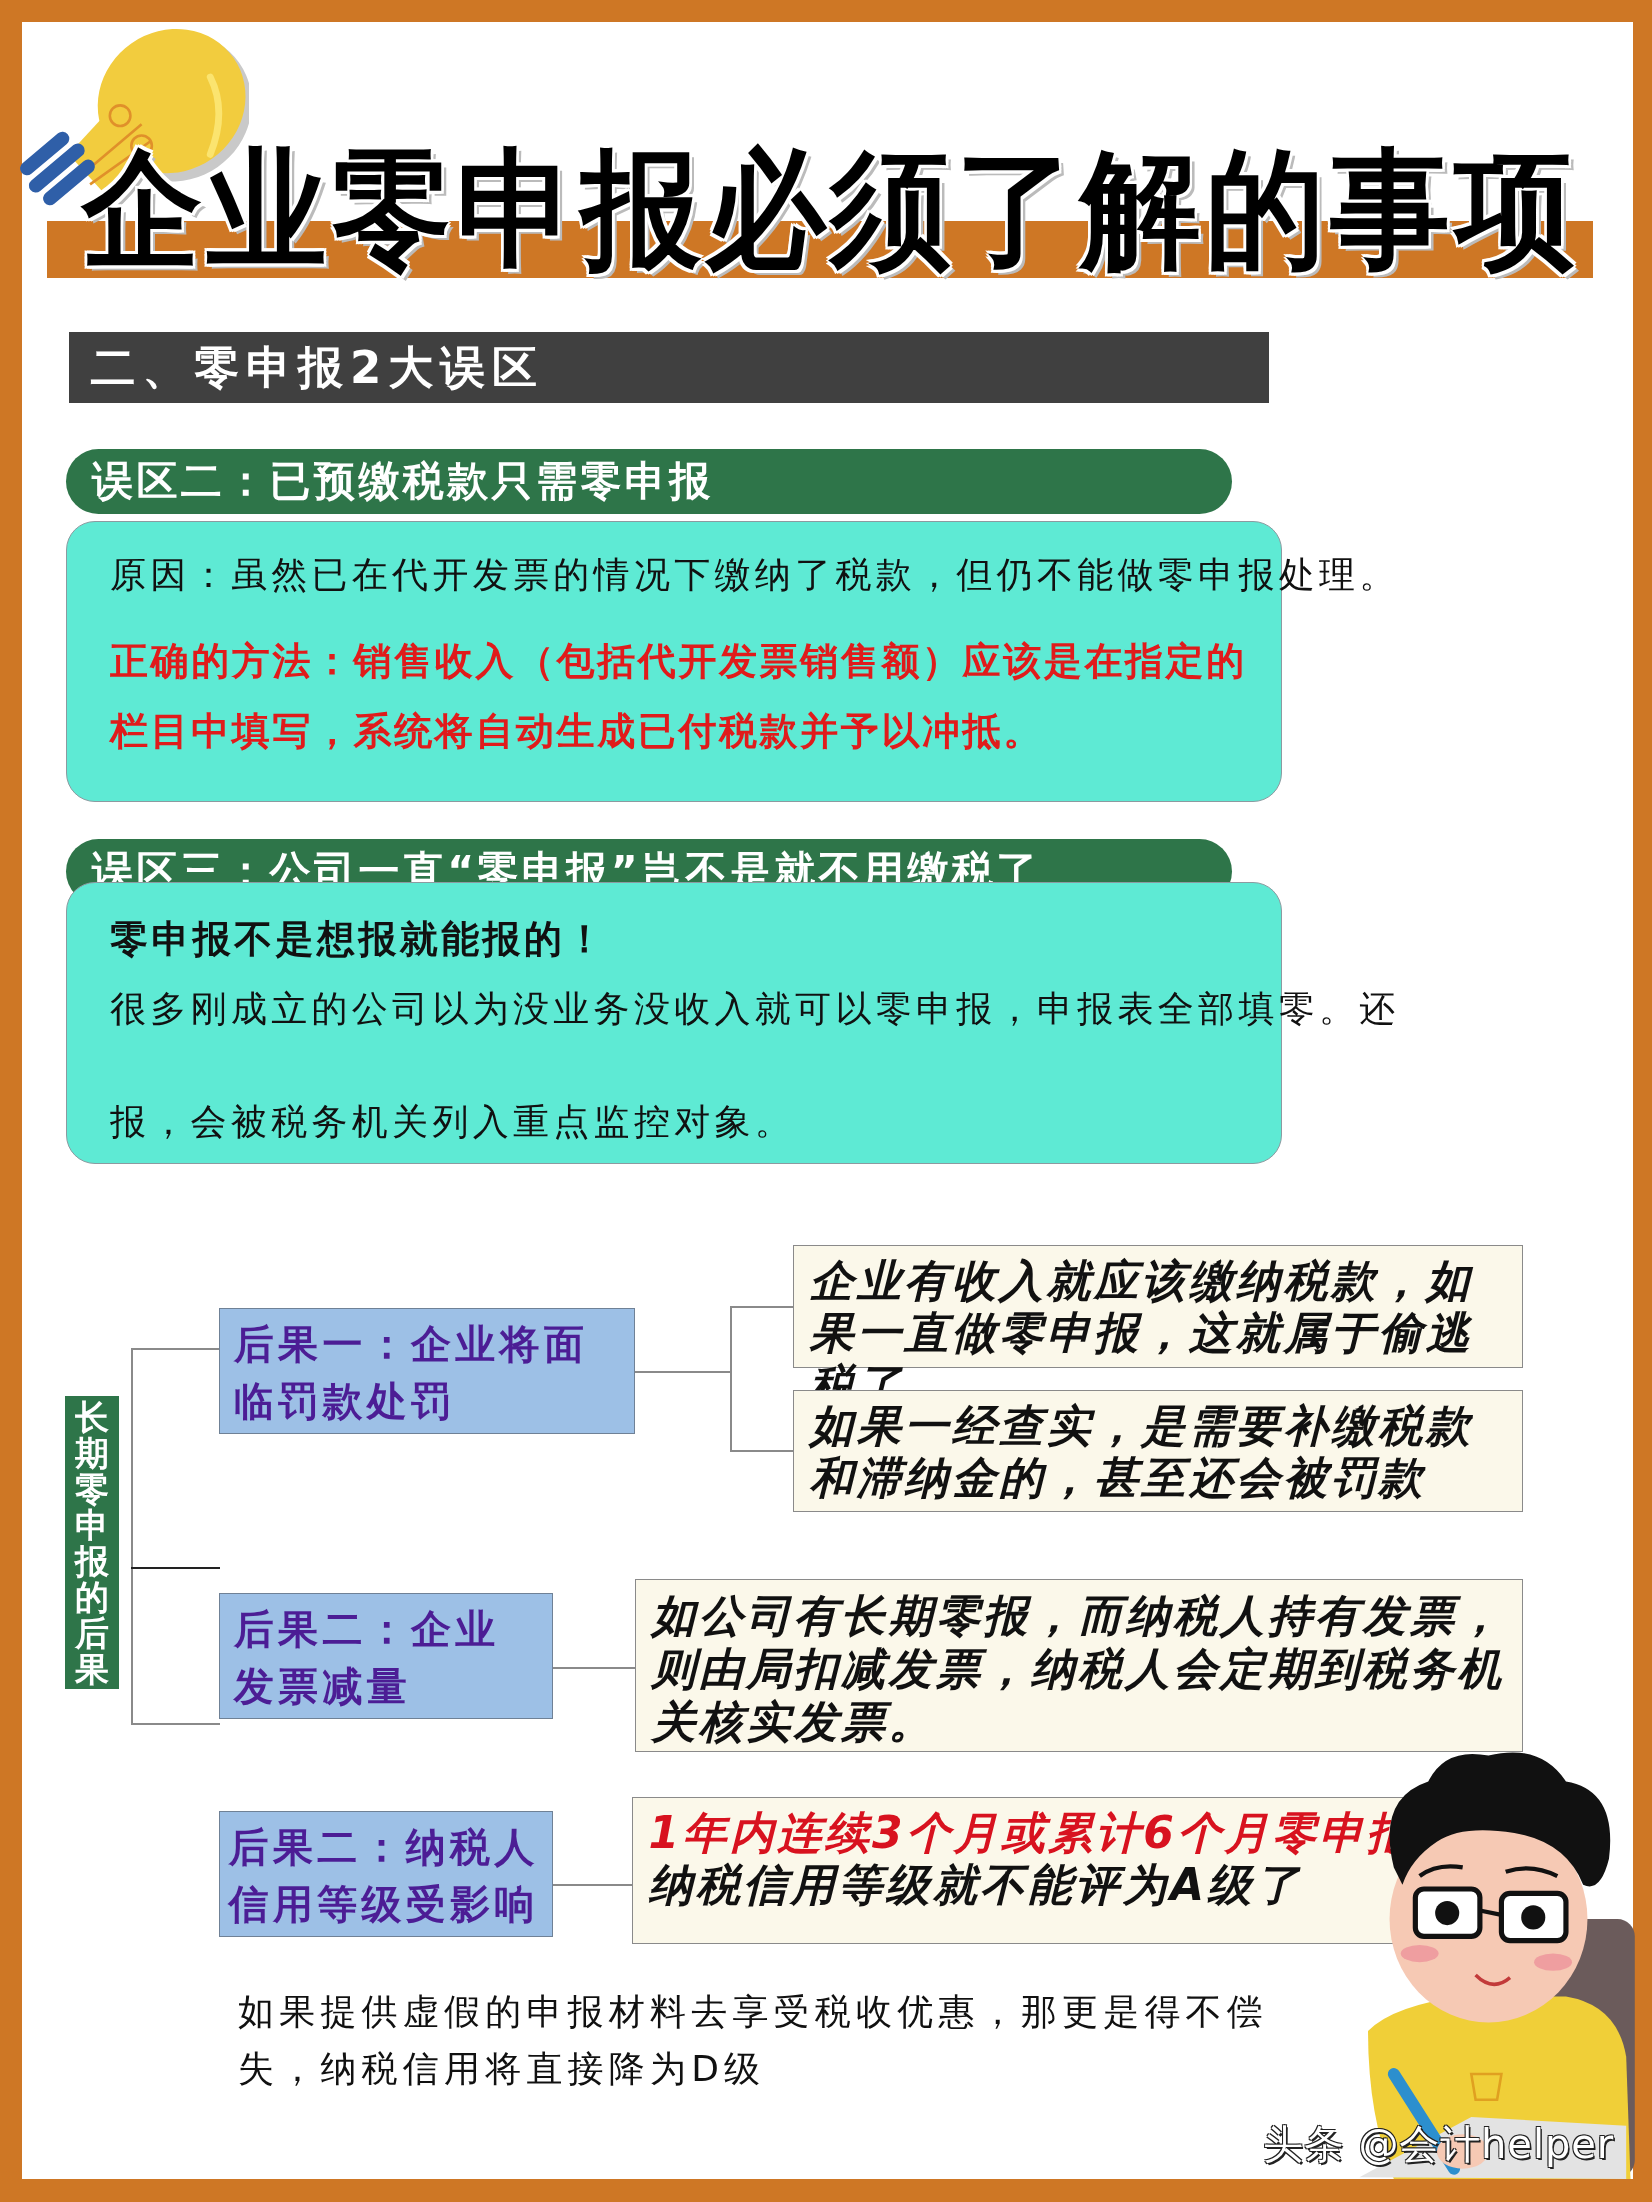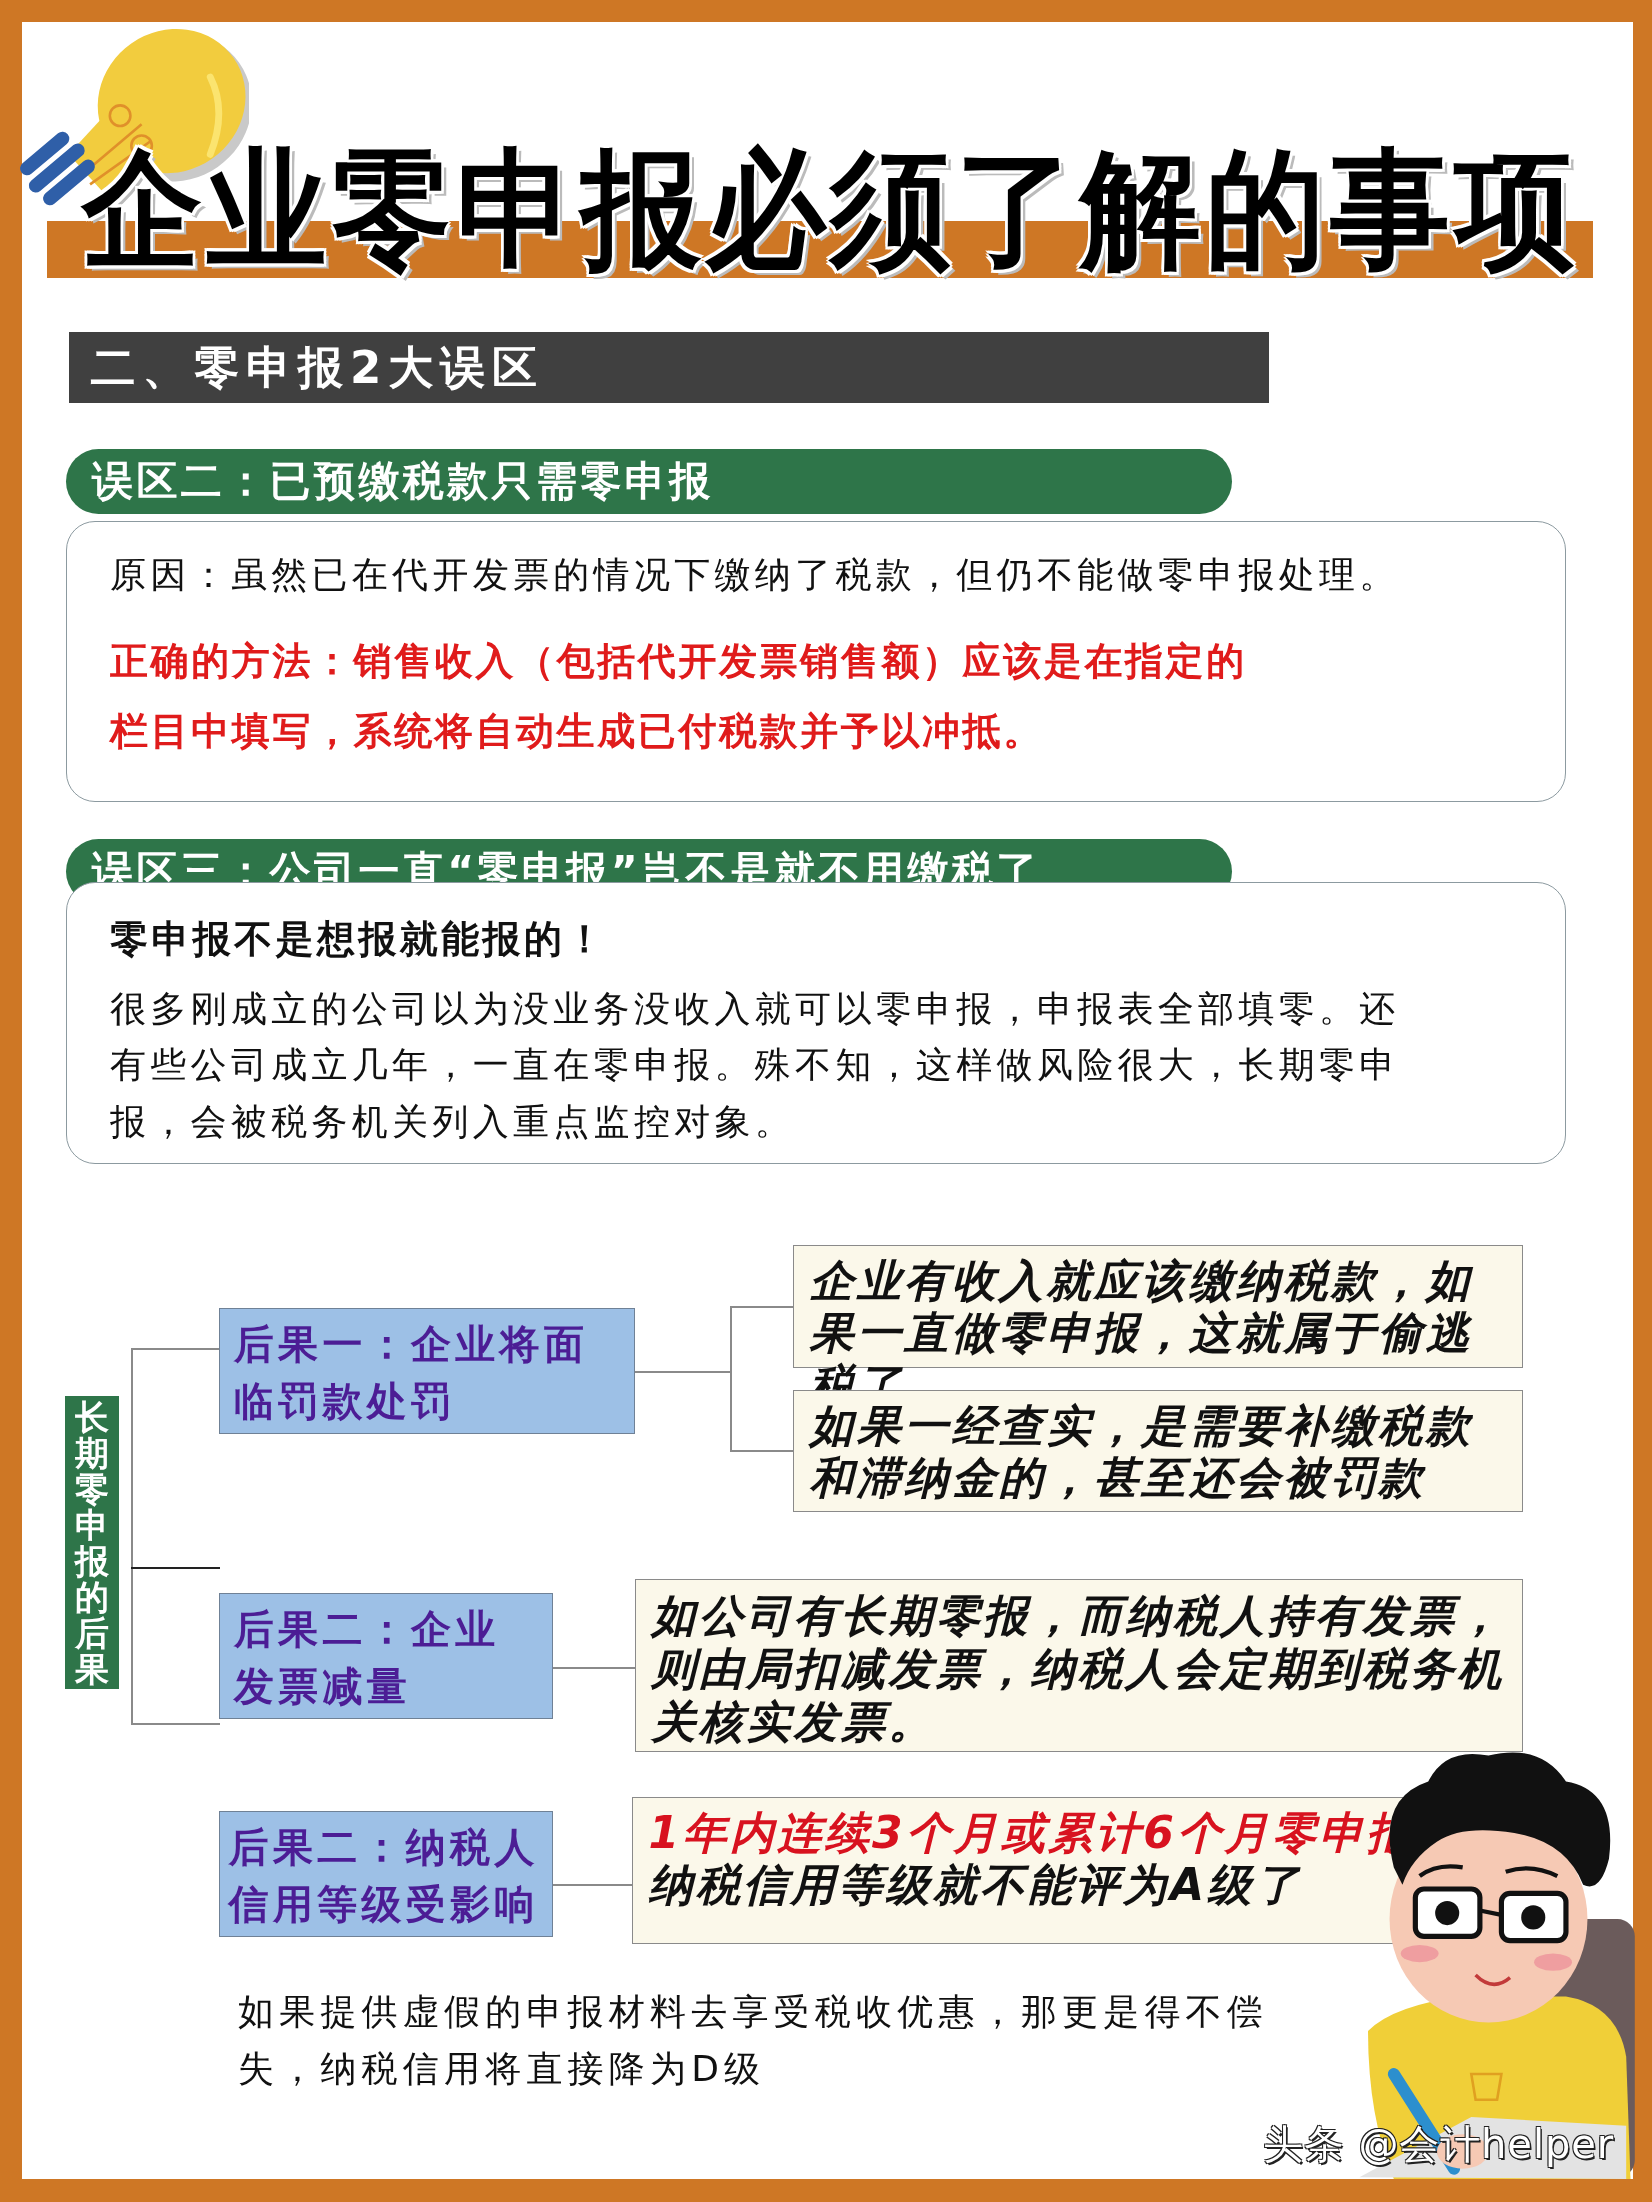--- a/index.html
+++ b/index.html
@@ -16,21 +16,21 @@
 
   
   .section-header { position: absolute; left: 69px; top: 332px; width: 1200px; height: 71px; background: #404040; }
   .section-header span { position: absolute; left: 21.5px; top: 0; line-height: 71px; font-size: 45px; font-weight: 900; color: #fff; letter-spacing: 6.9px; }
 
   
   .pill { position: absolute; left: 66px; width: 1166px; height: 65px; background: #2e7549; border-radius: 33px 33px 33px 33px; }
   .pill span { position: absolute; left: 26px; top: 0; line-height: 65px; font-size: 41px; font-weight: 900; color: #fff; letter-spacing: 3.4px; white-space: nowrap; }
 
   
-  .card { position: absolute; left: 66px; width: 1500px; background: #ffffff; border: 1.7px solid #8c9aa0; border-radius: 29px; box-sizing: border-box; }
+  .card { position: absolute; left: 66px; width: 1216px; background: #5eead4; border: 1.7px solid #8c9aa0; border-radius: 29px; box-sizing: border-box; }
   .card .line { position: absolute; left: 43px; white-space: nowrap; }
   .reg { font-size: 36px; color: #111; letter-spacing: 4.3px; }
   .bold-red { font-size: 38px; font-weight: 900; color: #e01b1b; letter-spacing: 2.6px; }
   .bold-black { font-size: 38px; font-weight: 900; color: #111; letter-spacing: 3.4px; }
 
   
   .vlabel { position: absolute; left: 65px; top: 1396px; width: 54px; height: 293px; background: #2e7549; display: flex; flex-direction: column; align-items: center; justify-content: center; }
   .vlabel span { color: #fff; font-weight: 900; font-size: 34px; line-height: 36px; width: 38px; text-align: center; word-break: break-all; letter-spacing: 0; }
   .hline { position: absolute; height: 1.7px; background: #8a8a8a; }
   .vline { position: absolute; width: 1.7px; background: #8a8a8a; }
@@ -82,21 +82,20 @@
   <div class="line bold-red" style="top:114px;">正确的方法：销售收入（包括代开发票销售额）应该是在指定的</div>
   <div class="line bold-red" style="top:184px;">栏目中填写，系统将自动生成已付税款并予以冲抵。</div>
 </div>
 
 <div class="pill" style="top:839px;">
   <span>误区三：公司一直“零申报”岂不是就不用缴税了</span>
 </div>
 <div class="card" style="top:882px; height:282px;">
   <div class="line bold-black" style="top:31px;">零申报不是想报就能报的！</div>
   <div class="line reg" style="top:102px;">很多刚成立的公司以为没业务没收入就可以零申报，申报表全部填零。还</div>
-  <div class="line reg" style="top:158px;">有些公司成立几年，一直在零申报。殊不知，这样做风险很大，长期零申</div>
   <div class="line reg" style="top:215px;">报，会被税务机关列入重点监控对象。</div>
 </div>
 
 <div class="vlabel">
   <span>长期零申报的后果</span>
 </div>
 
 <div class="vline" style="left:131px; top:1348px; height:376px;"></div>
 <div class="hline" style="left:131px; top:1348px; width:89px;"></div>
 <div class="hline" style="left:131px; top:1567px; width:89px; background:#222;"></div>

